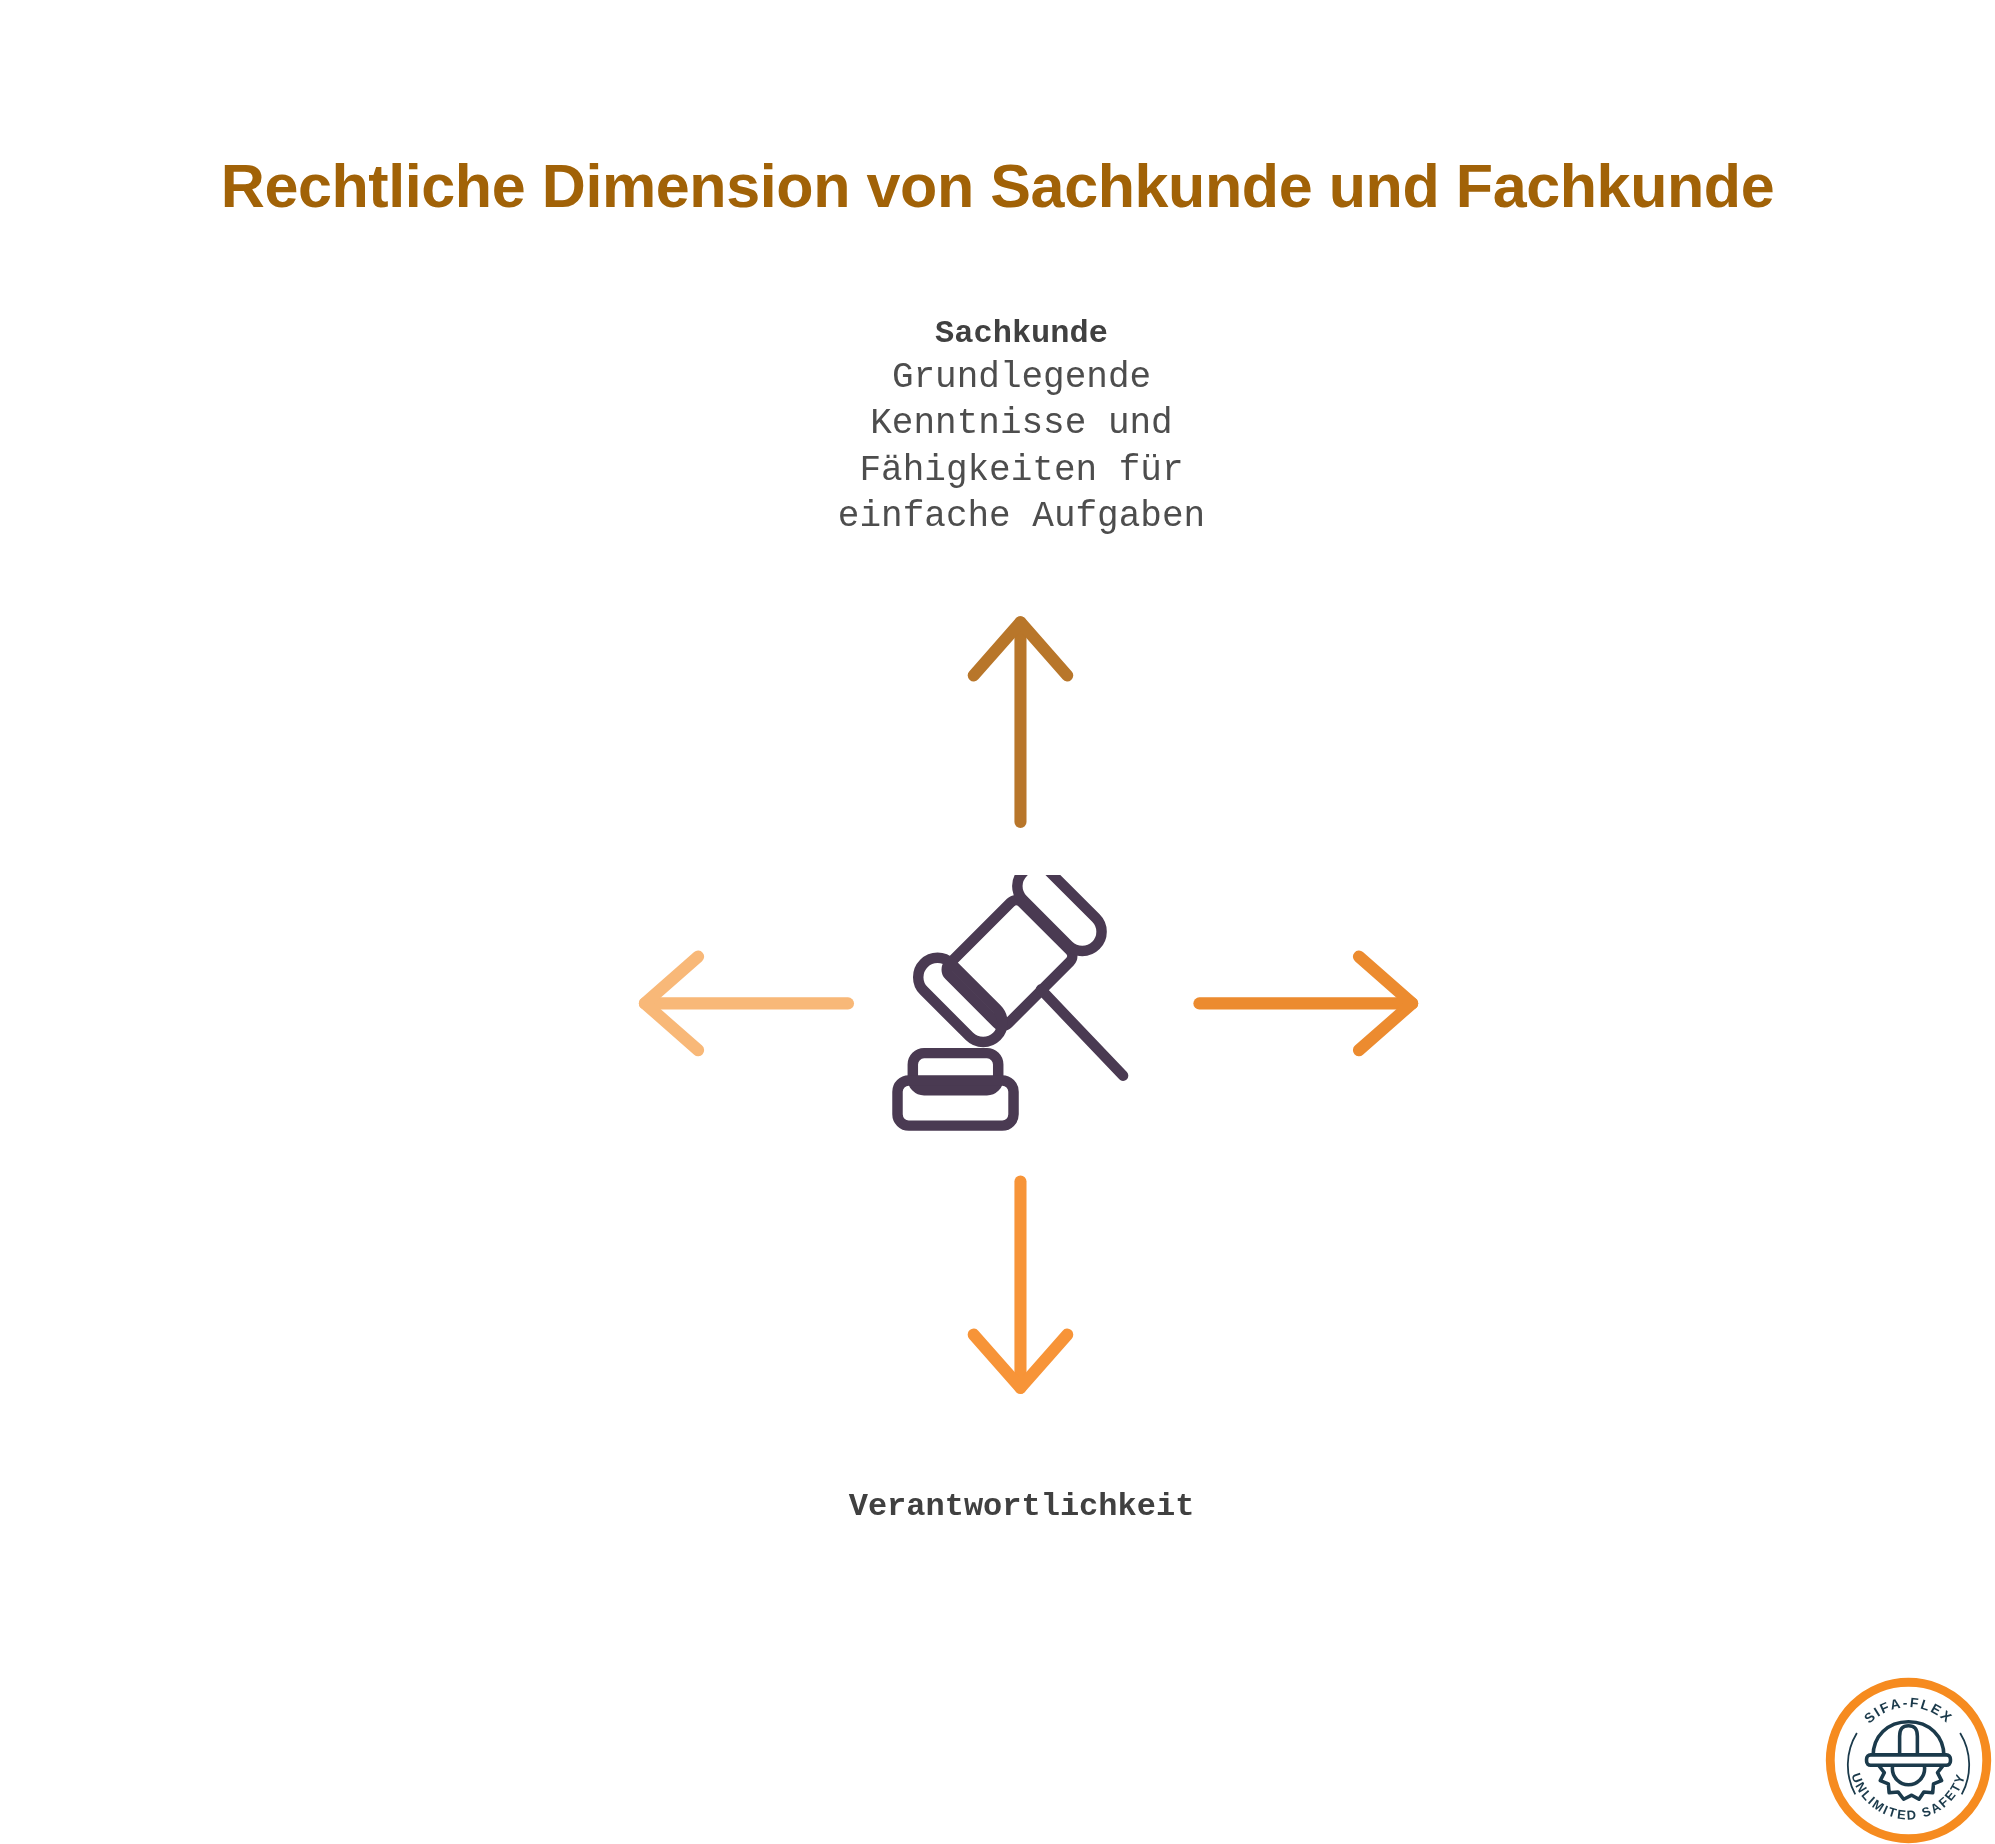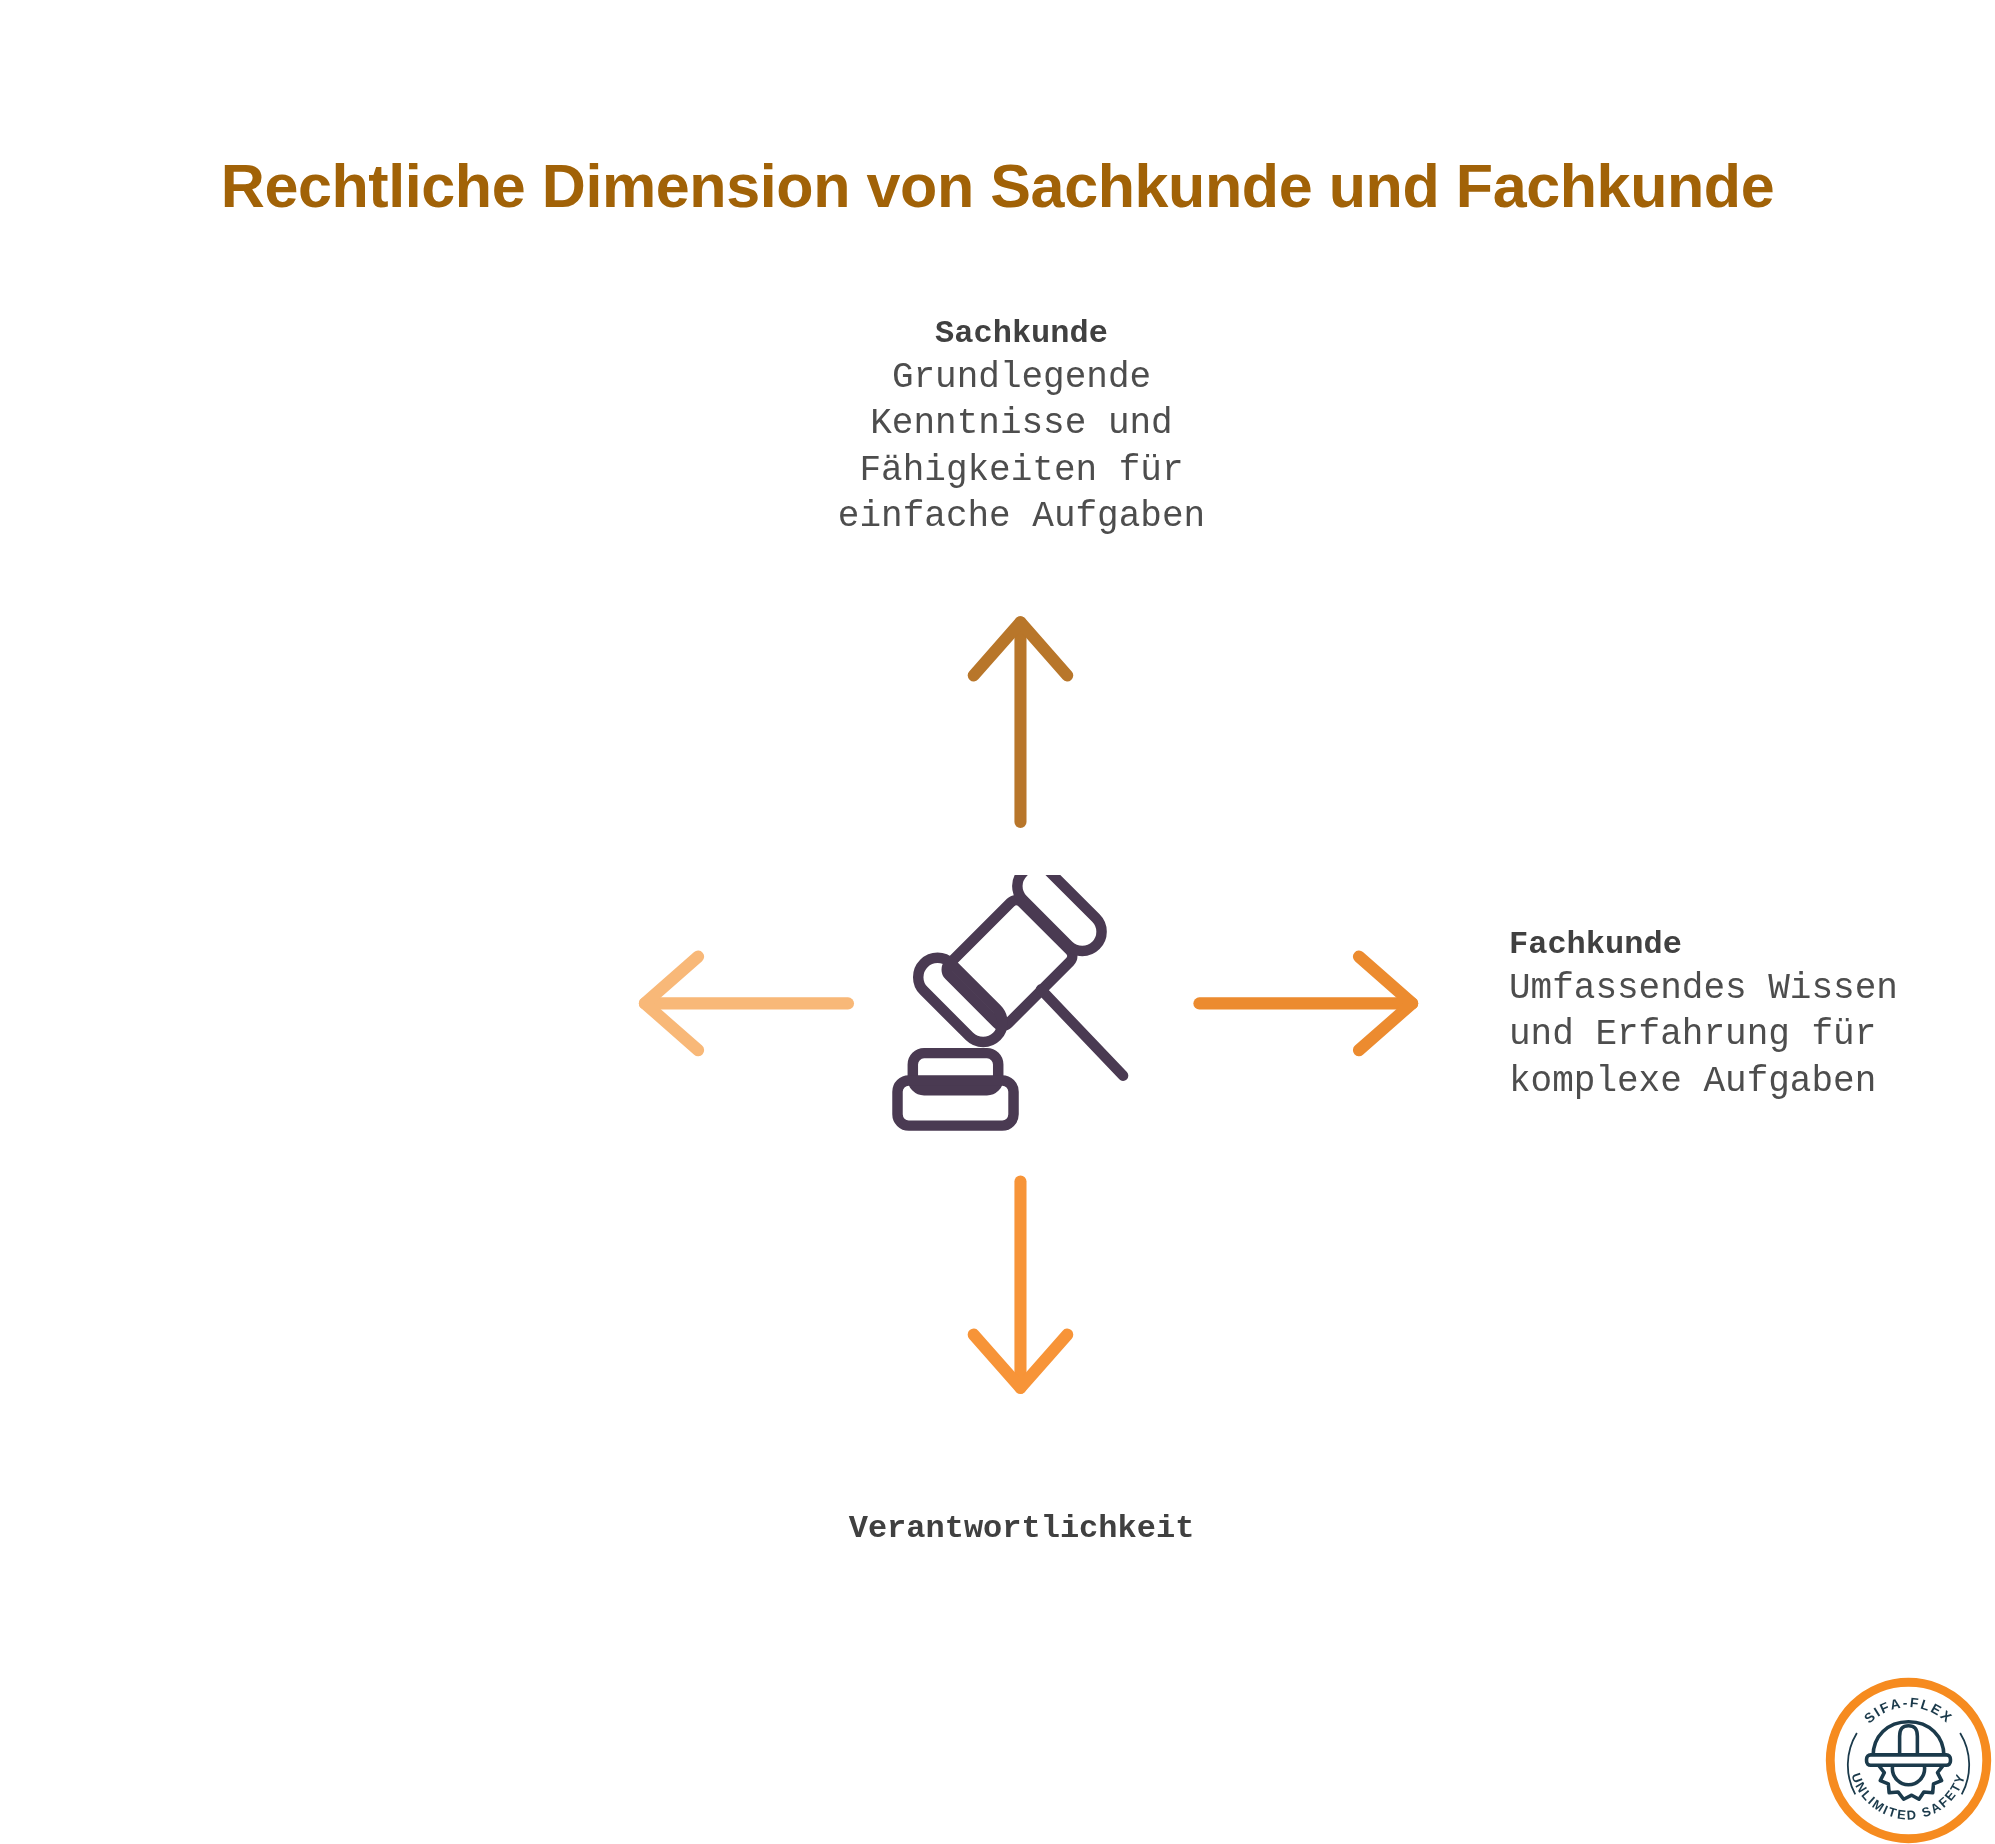--- a/index.html
+++ b/index.html
@@ -73,21 +73,20 @@
     top: 939px;
     width: 532px;
     text-align: right;
   }
   
   #node-bottom {
     left: 715px;
     top: 1487px;
     width: 613px;
     text-align: center;
-    margin-top: 22px;
   }
 
   
   #arrows-svg, #gavel-svg, #logo-svg {
     position: absolute;
     display: block;
   }
   #arrows-svg { left: 0; top: 0; }
   #gavel-svg  { left: 883px; top: 875px; }
   #logo-svg   { left: 1823px; top: 1675px; }
@@ -140,26 +139,20 @@
   </svg>
 
   <div id="node-top" class="node-label">
     <div class="node-title">Sachkunde</div>
     <div class="node-desc">Grundlegende
 Kenntnisse und
 Fähigkeiten für
 einfache Aufgaben</div>
   </div>
 
-  <div id="node-right" class="node-label">
-    <div class="node-title">Fachkunde</div>
-    <div class="node-desc">Umfassendes Wissen
-und Erfahrung für
-komplexe Aufgaben</div>
-  </div>
 
 
   <div id="node-bottom" class="node-label">
     <div class="node-title">Verantwortlichkeit</div>
   </div>
 
   <svg id="logo-svg" width="171" height="171" viewBox="0 0 212 212">
 
     <defs>
       <path id="arcTop" d="M 40 106 A 66 66 0 0 1 172 106" fill="none"></path>

